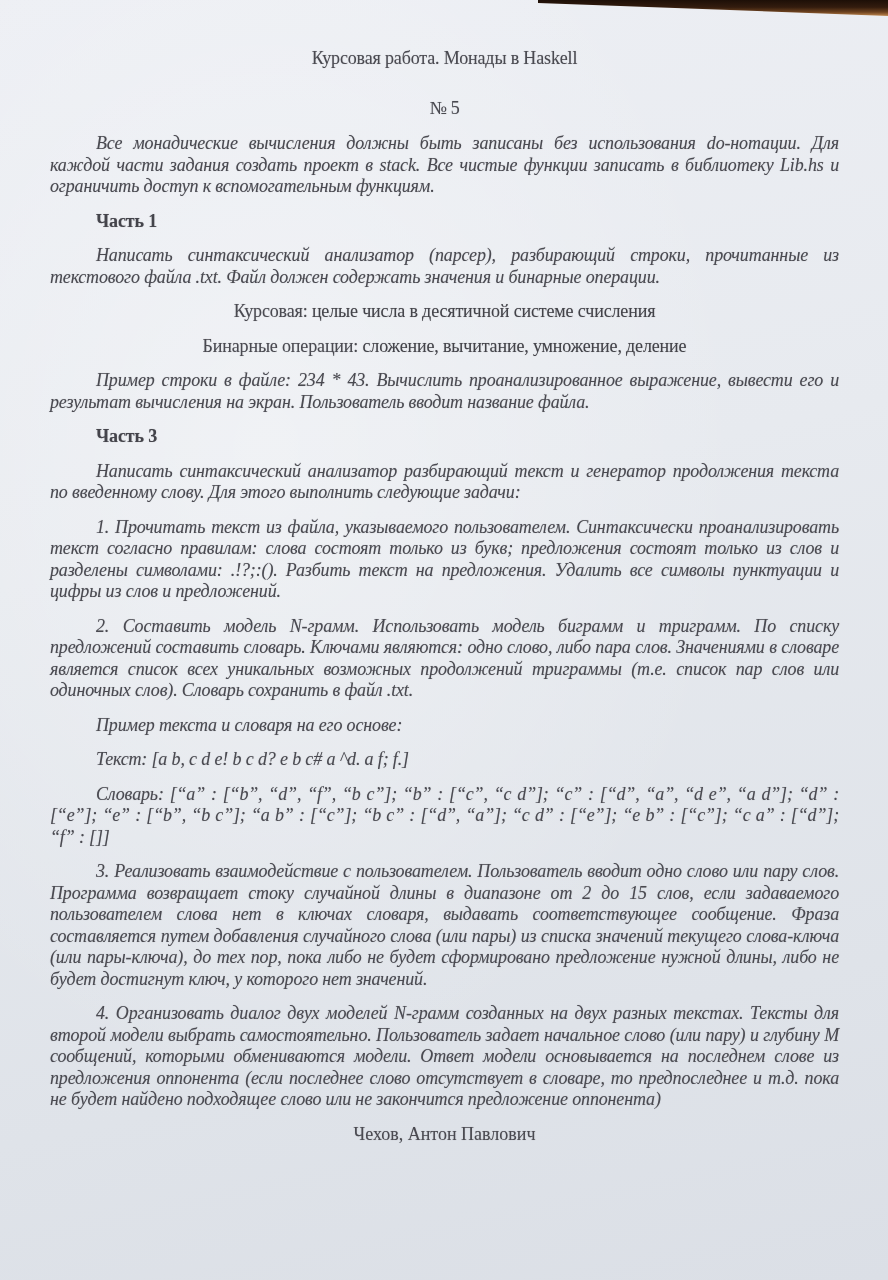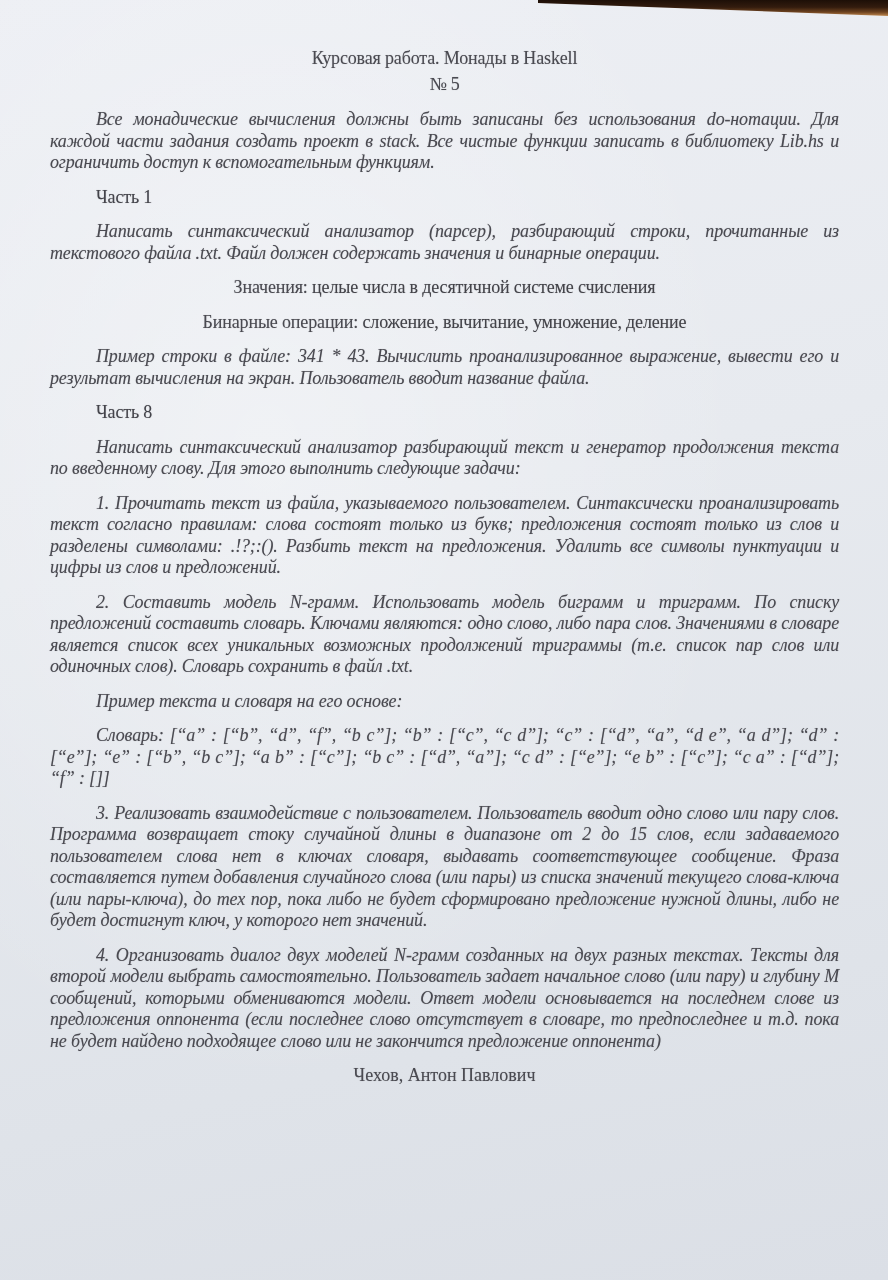--- a/index.html
+++ b/index.html
@@ -46,26 +46,26 @@
     text-align: center;
     margin: 0 0 13px 0;
   }
   .para {
     text-align: justify;
     text-indent: 46px;
     margin: 0 0 13px 0;
     font-style: italic;
   }
   .heading {
-    font-weight: normal;
+    font-weight: bold;
     text-indent: 46px;
     margin: 0 0 13px 0;
     color: #44444b;
   }
-  .doc-title { margin-bottom: 4px; }
+  .doc-title { margin-bottom: 28px; }
   .doc-number { margin-bottom: 14px; }
   .bold-seg {
     font-weight: normal;
     color: #434349;
   }
   .footer-label { margin-top: 10px; }
   .author-name { letter-spacing: 0; }
 </style>
 </head>
 <body>
@@ -78,36 +78,37 @@
     <div class="center doc-title">Курсовая работа. Монады в Haskell</div>
 
     <div class="center doc-number">№ 5</div>
 
     <p class="para">Все монадические вычисления должны быть записаны без использования do-нотации. Для каждой части задания создать проект в stack. Все чистые функции записать в библиотеку Lib.hs и ограничить доступ к вспомогательным функциям.</p>
 
     <div class="heading">Часть 1</div>
 
     <p class="para">Написать синтаксический анализатор (парсер), разбирающий строки, прочитанные из текстового файла .txt. Файл должен содержать значения и бинарные операции.</p>
 
-    <div class="center"><span>Значения: </span><span class="bold-seg">целые числа в десятичной системе счисления</span></div>
+    <div class="center"><span>Курсовая: </span><span class="bold-seg">целые числа в десятичной системе счисления</span></div>
 
     <div class="center"><span>Бинарные операции: </span><span class="bold-seg">сложение, вычитание, умножение, деление</span></div>
 
-    <p class="para">Пример строки в файле: 341 * 43. Вычислить проанализированное выражение, вывести его и результат вычисления на экран. Пользователь вводит название файла.</p>
+    <p class="para">Пример строки в файле: 234 * 43. Вычислить проанализированное выражение, вывести его и результат вычисления на экран. Пользователь вводит название файла.</p>
 
-    <div class="heading">Часть 8</div>
+    <div class="heading">Часть 3</div>
 
     <p class="para">Написать синтаксический анализатор разбирающий текст и генератор продолжения текста по введенному слову. Для этого выполнить следующие задачи:</p>
 
     <p class="para">1. Прочитать текст из файла, указываемого пользователем. Синтаксически проанализировать текст согласно правилам: слова состоят только из букв; предложения состоят только из слов и разделены символами: .!?;:(). Разбить текст на предложения. Удалить все символы пунктуации и цифры из слов и предложений.</p>
 
     <p class="para">2. Составить модель N-грамм. Использовать модель биграмм и триграмм. По списку предложений составить словарь. Ключами являются: одно слово, либо пара слов. Значениями в словаре является список всех уникальных возможных продолжений триграммы (т.е. список пар слов или одиночных слов). Словарь сохранить в файл .txt.</p>
 
     <p class="para">Пример текста и словаря на его основе:</p>
 
+    <p class="para">Текст: [a b, c d e! b c d? e b c# a ^d. a f; f.]</p>
 
     <p class="para">Словарь: [“a” : [“b”, “d”, “f”, “b c”]; “b” : [“c”, “c d”]; “c” : [“d”, “a”, “d e”, “a d”]; “d” : [“e”]; “e” : [“b”, “b c”]; “a b” : [“c”]; “b c” : [“d”, “a”]; “c d” : [“e”]; “e b” : [“c”]; “c a” : [“d”]; “f” : []]</p>
 
     <p class="para">3. Реализовать взаимодействие с пользователем. Пользователь вводит одно слово или пару слов. Программа возвращает стоку случайной длины в диапазоне от 2 до 15 слов, если задаваемого пользователем слова нет в ключах словаря, выдавать соответствующее сообщение. Фраза составляется путем добавления случайного слова (или пары) из списка значений текущего слова-ключа (или пары-ключа), до тех пор, пока либо не будет сформировано предложение нужной длины, либо не будет достигнут ключ, у которого нет значений.</p>
 
     <p class="para">4. Организовать диалог двух моделей N-грамм созданных на двух разных текстах. Тексты для второй модели выбрать самостоятельно. Пользователь задает начальное слово (или пару) и глубину M сообщений, которыми обмениваются модели. Ответ модели основывается на последнем слове из предложения оппонента (если последнее слово отсутствует в словаре, то предпоследнее и т.д. пока не будет найдено подходящее слово или не закончится предложение оппонента)</p>
 
 
     <div class="center author-name">Чехов, Антон Павлович</div>
 

